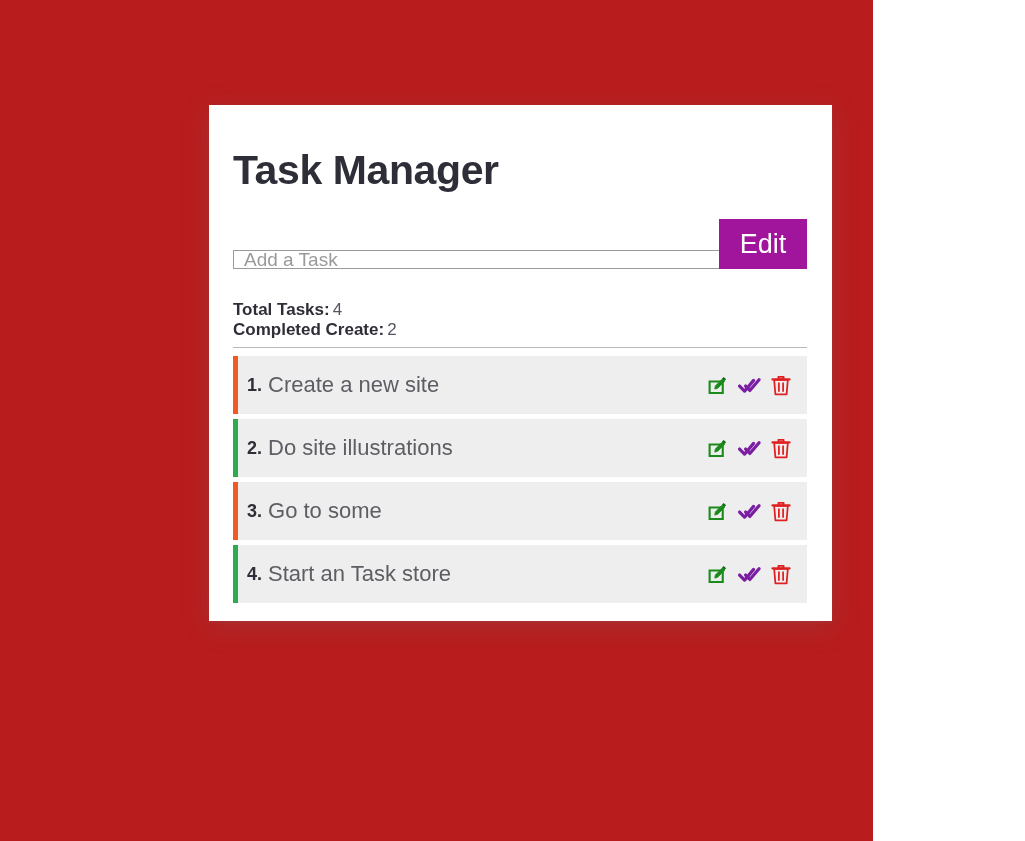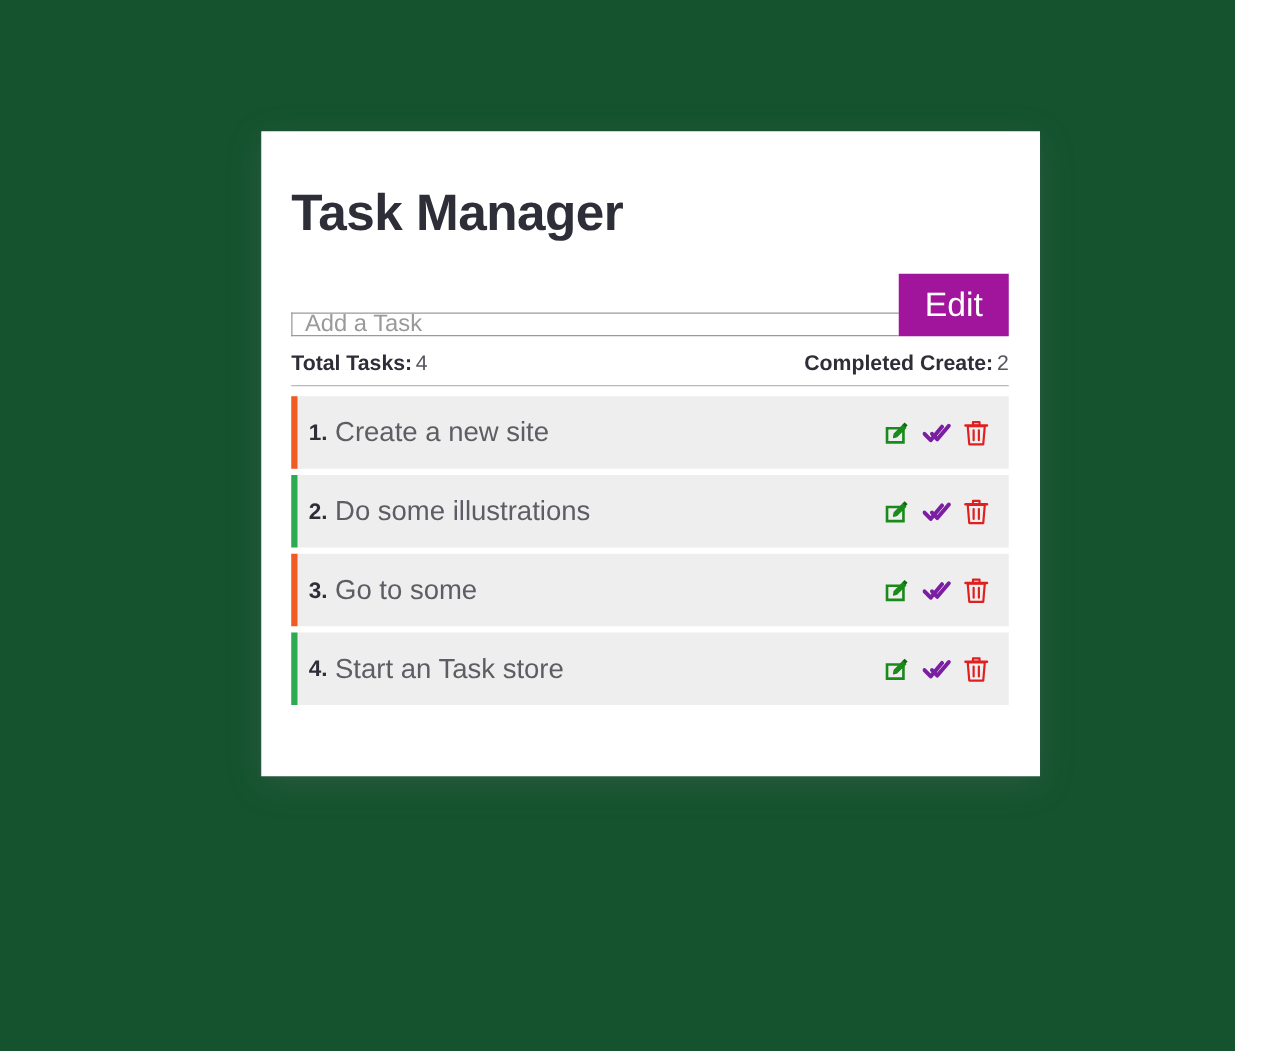--- a/index.html
+++ b/index.html
@@ -10,23 +10,23 @@
     height: 841px;
     overflow: hidden;
   }
   body {
     font-family: "Liberation Sans", sans-serif;
     -webkit-font-smoothing: antialiased;
   }
 
   #app-root {
     position: relative;
-    width: 988px;
+    width: 873px;
     height: 841px;
-    background: #14532d;
+    background: #b91c1c;
   }
 
   
   .card {
     position: absolute;
     left: 209px;
     top: 105px;
     width: 623px;
     height: 516px;
     background: #ffffff;
@@ -93,24 +93,25 @@
     text-align: center;
     border-radius: 0;
   }
 
   
   .stats-row {
     display: flex;
     justify-content: space-between;
     align-items: baseline;
     width: 574px;
-    margin-top: 12px;
+    margin-top: 31px;
     padding-bottom: 7px;
     border-bottom: 1px solid #b9b9b9;
     box-sizing: border-box;
+    flex-direction: column;
   }
   .stat {
     font-size: 17px;
     color: #2e2e38;
     white-space: nowrap;
   }
   .stat .stat-label {
     font-weight: bold;
     color: #2e2e38;
   }
@@ -235,21 +236,21 @@
             <path d="M8.6 9.4 V18.4 M13.4 9.4 V18.4" stroke="#e02020" stroke-width="2" stroke-linecap="round"></path>
           </svg>
         </span>
       </button>
     </span>
   </li>
 
   <li class="task-row">
     <span class="accent-bar" style="background: rgb(46, 171, 82);"></span>
     <span class="task-num">2.</span>
-    <span class="task-text">Do some illustrations</span>
+    <span class="task-text">Do site illustrations</span>
     <span class="task-actions">
       <button class="icon-btn">
         <span>
           <svg width="21" height="21" viewBox="0 0 24 24" fill="none">
             <path d="M3.5 5.5h12v13h-15v-13h3" stroke="#1a8a1a" stroke-width="2.4" stroke-linecap="square" transform="translate(2.5 2)"></path>
             <path d="M9.5 12.6 L17.6 4.5 L20.2 7.1 L12.1 15.2 L8.9 16.1 Z" fill="#1a8a1a" stroke="#1a8a1a" stroke-width="1" stroke-linejoin="round"></path>
             <path d="M17.2 4.1 L19.1 2.2 L21.8 4.9 L19.9 6.8 Z" fill="#0f6b0f"></path>
           </svg>
         </span>
       </button>

